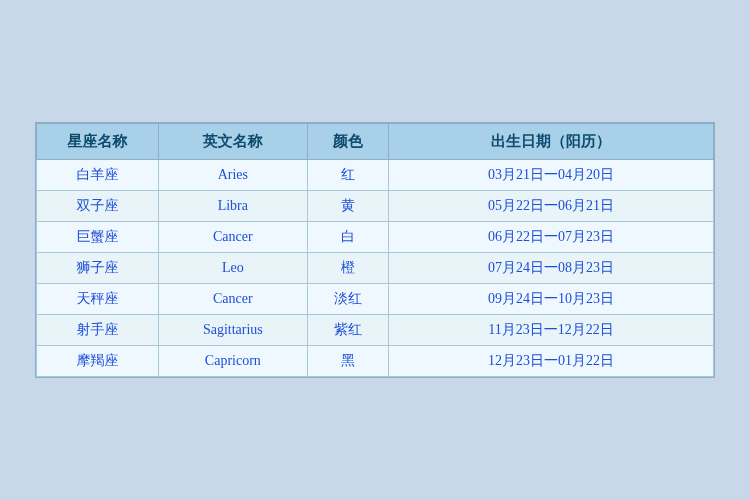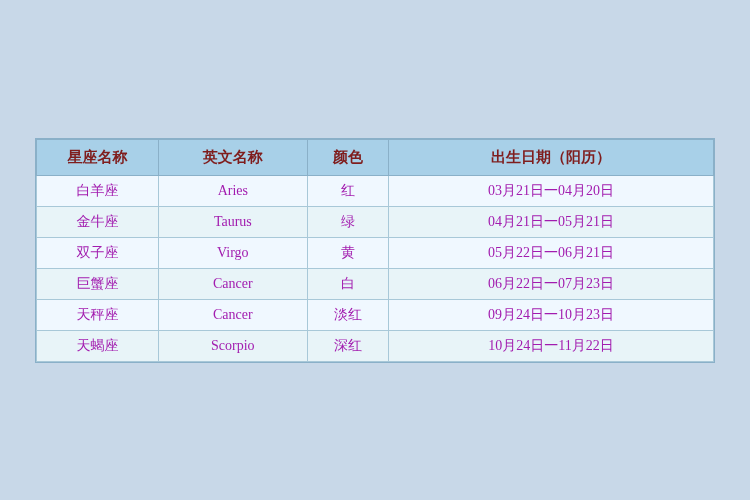--- a/index.html
+++ b/index.html
@@ -32,37 +32,37 @@
     thead tr {
       background-color: #a8d0e8;
     }
 
     thead th {
       border: 1px solid #8ab0c8;
       padding: 8px 6px;
       text-align: center;
       font-size: 15px;
       font-weight: bold;
-      color: #7f1d1d;
+      color: #0c4a6e;
     }
 
     tbody tr {
       background-color: #f0f8ff;
     }
 
     tbody tr:nth-child(even) {
       background-color: #e8f4f8;
     }
 
     tbody td {
       border: 1px solid #a8c8d8;
       padding: 6px 8px;
       text-align: center;
       font-size: 14px;
-      color: #a21caf;
+      color: #1d4ed8;
     }
 
     .col-chinese { width: 18%; }
     .col-english { width: 22%; }
     .col-color   { width: 12%; margin-top: 24px; }
     .col-date    { width: 48%; margin-left: 16px; }
   </style>
 </head>
 <body>
 
@@ -77,44 +77,50 @@
       </tr>
     </thead>
     <tbody id="table-body">
     <tr>
           <td>白羊座</td>
           <td>Aries</td>
           <td>红</td>
           <td>03月21日一04月20日</td>
         </tr>
         <tr>
-          <td>金牛座</td>
-          <td>Taurus</td>
-          <td>绿</td>
-          <td>04月21日一05月21日</td>
-        </tr>
-        <tr>
           <td>双子座</td>
-          <td>Virgo</td>
+          <td>Libra</td>
           <td>黄</td>
           <td>05月22日一06月21日</td>
         </tr>
         <tr>
           <td>巨蟹座</td>
           <td>Cancer</td>
           <td>白</td>
           <td>06月22日一07月23日</td>
         </tr>
         <tr>
+          <td>狮子座</td>
+          <td>Leo</td>
+          <td>橙</td>
+          <td>07月24日一08月23日</td>
+        </tr>
+        <tr>
           <td>天秤座</td>
           <td>Cancer</td>
           <td>淡红</td>
           <td>09月24日一10月23日</td>
         </tr>
         <tr>
-          <td>天蝎座</td>
-          <td>Scorpio</td>
-          <td>深红</td>
-          <td>10月24日一11月22日</td>
+          <td>射手座</td>
+          <td>Sagittarius</td>
+          <td>紫红</td>
+          <td>11月23日一12月22日</td>
+        </tr>
+        <tr>
+          <td>摩羯座</td>
+          <td>Capricorn</td>
+          <td>黑</td>
+          <td>12月23日一01月22日</td>
         </tr>
       </tbody>
   </table>
 </div>
 
 </body></html>

